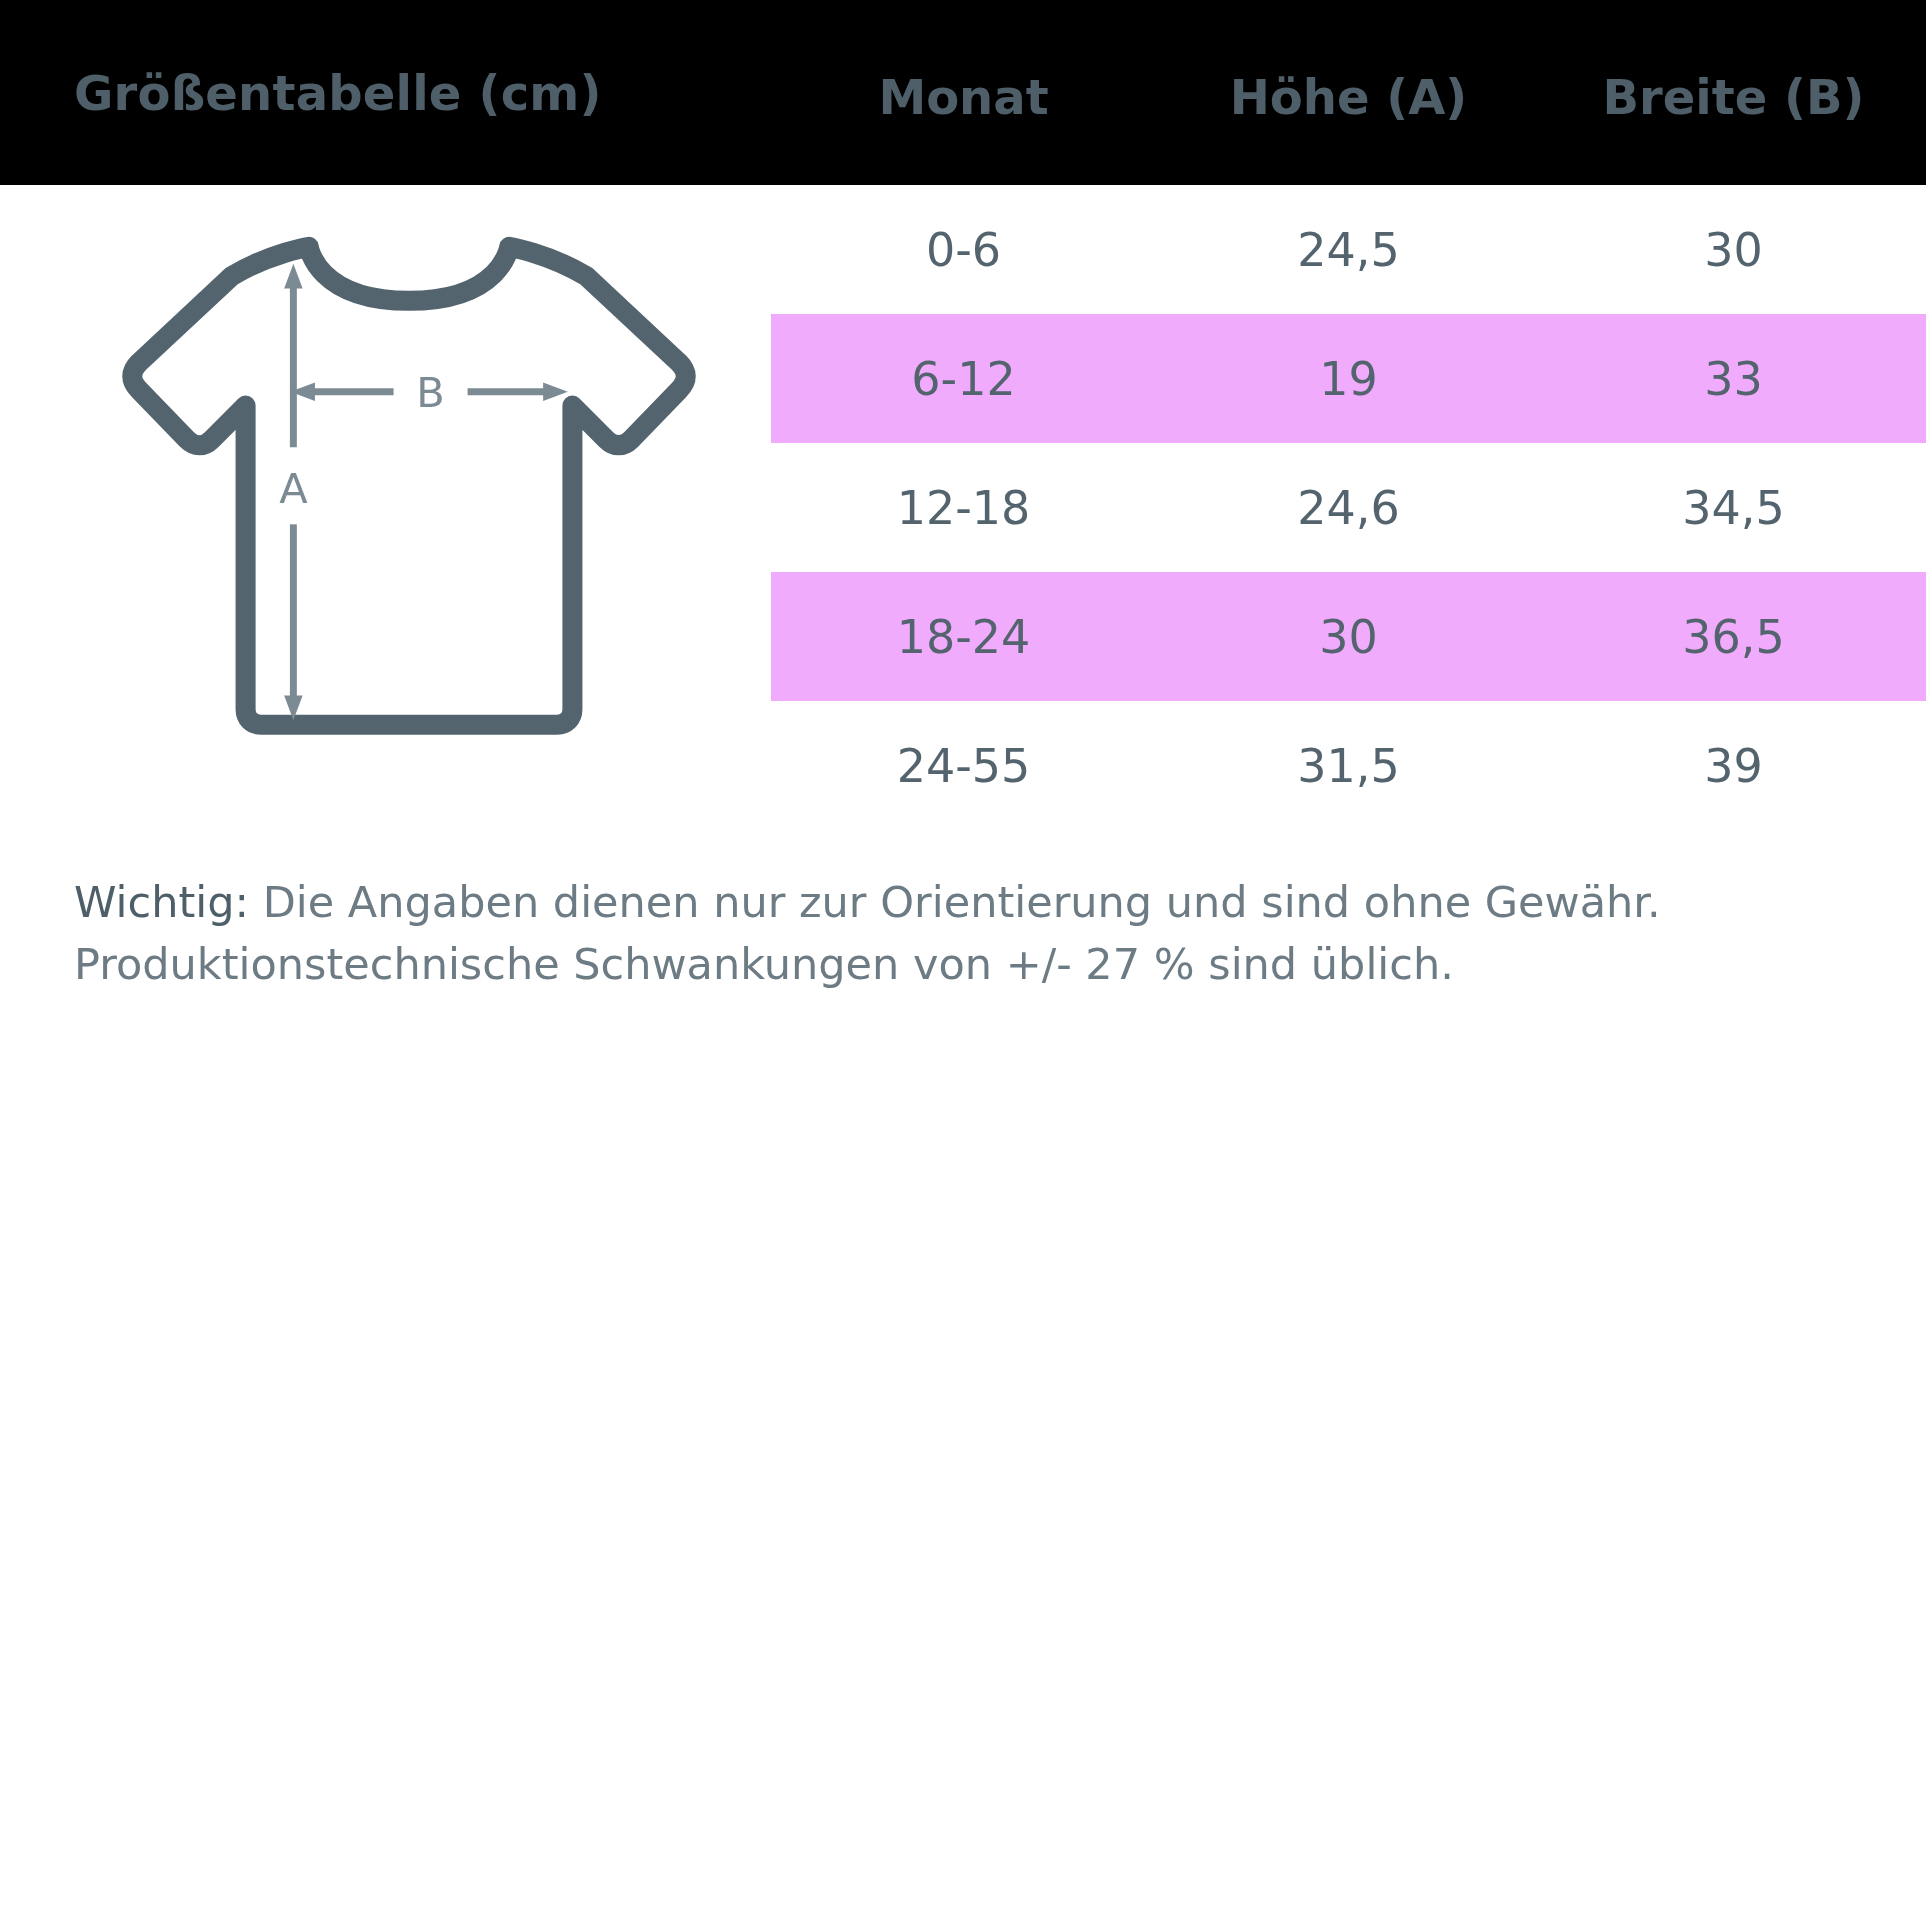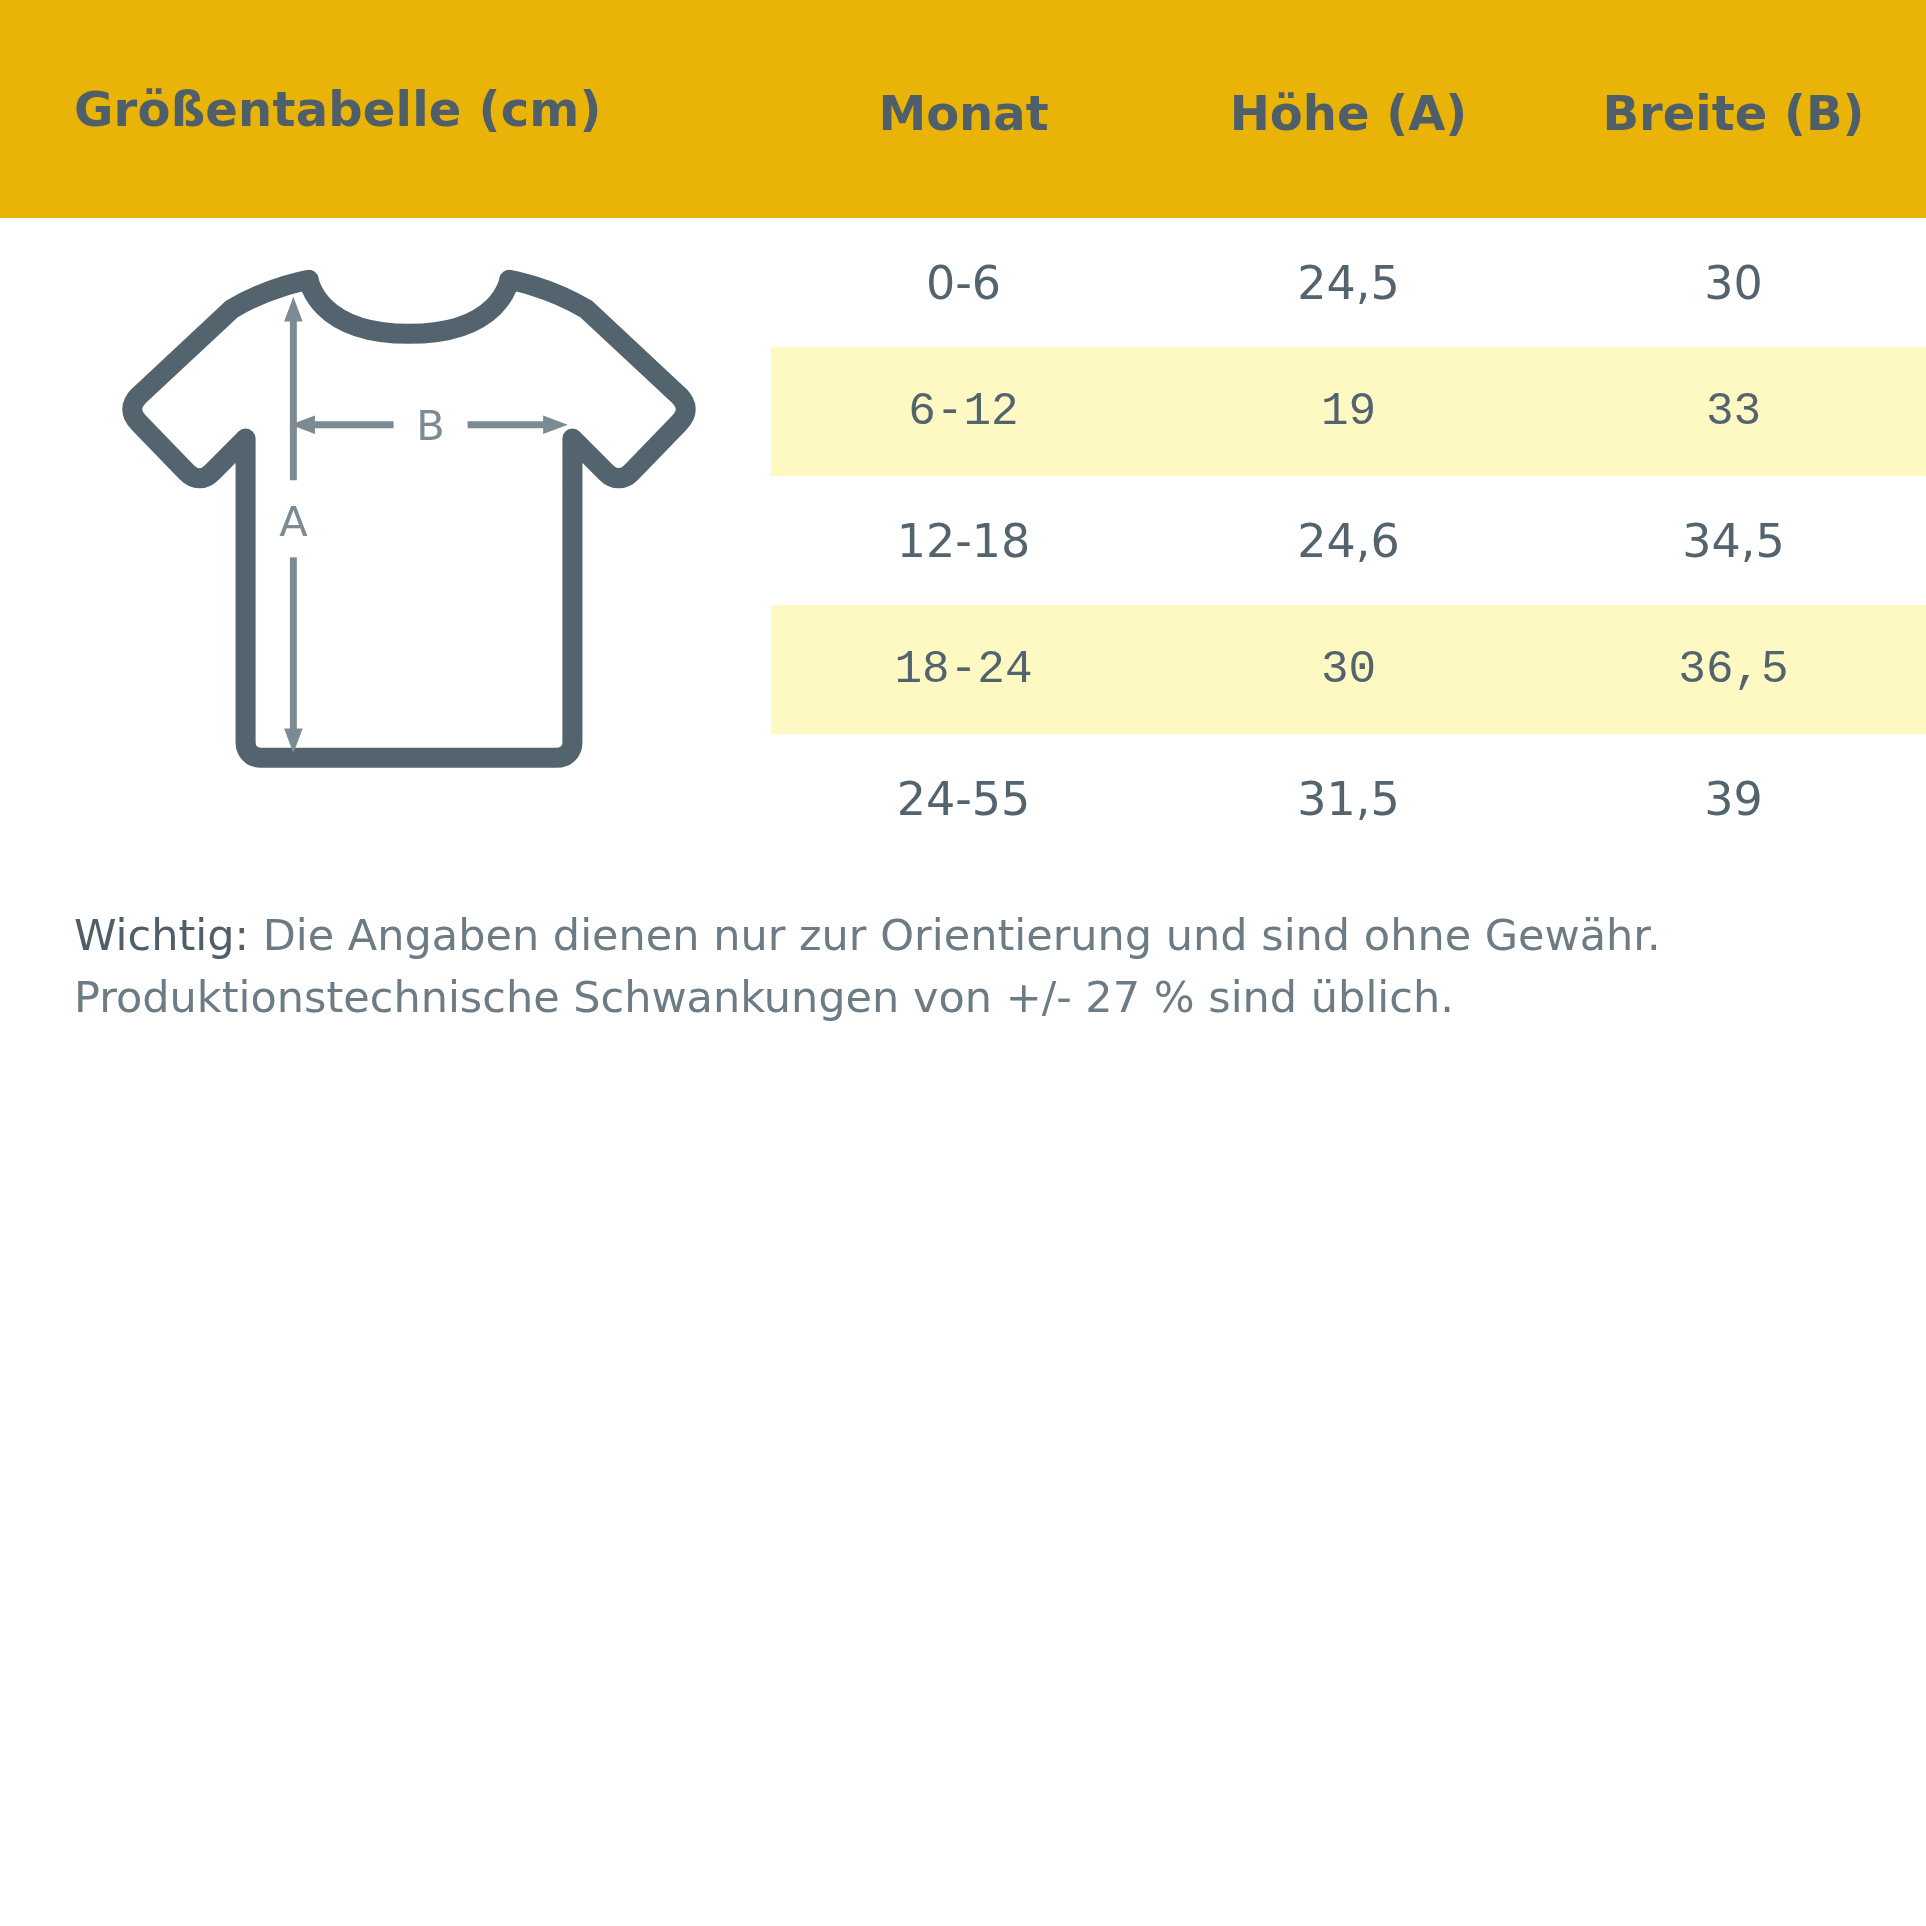--- a/index.html
+++ b/index.html
@@ -16,22 +16,22 @@
   }
 
   .size-chart {
     width: 1926px;
   }
 
   
   .chart-header {
     display: flex;
     align-items: center;
-    background: #eab308;
-    height: 218px;
+    background: #000000;
+    height: 185px;
     box-sizing: border-box;
   }
   .col-title {
     width: 771px;
     padding-left: 74px;
     box-sizing: border-box;
     font-size: 48px;
     font-weight: bold;
     color: #4e5f69;
     letter-spacing: 0.2px;
@@ -67,22 +67,21 @@
   .rows {
     flex: 0 0 1156px;
     width: 1156px;
   }
   .data-row {
     display: flex;
     align-items: center;
     height: 129px;
   }
   .data-row.alt {
-    background: #fef9c3;
-    font-family: Liberation Mono, monospace;
+    background: #f0abfc;
   }
   .cell {
     text-align: center;
     font-size: 46px;
     color: #54646e;
     width: 385px;
   }
 
   
   .note {

